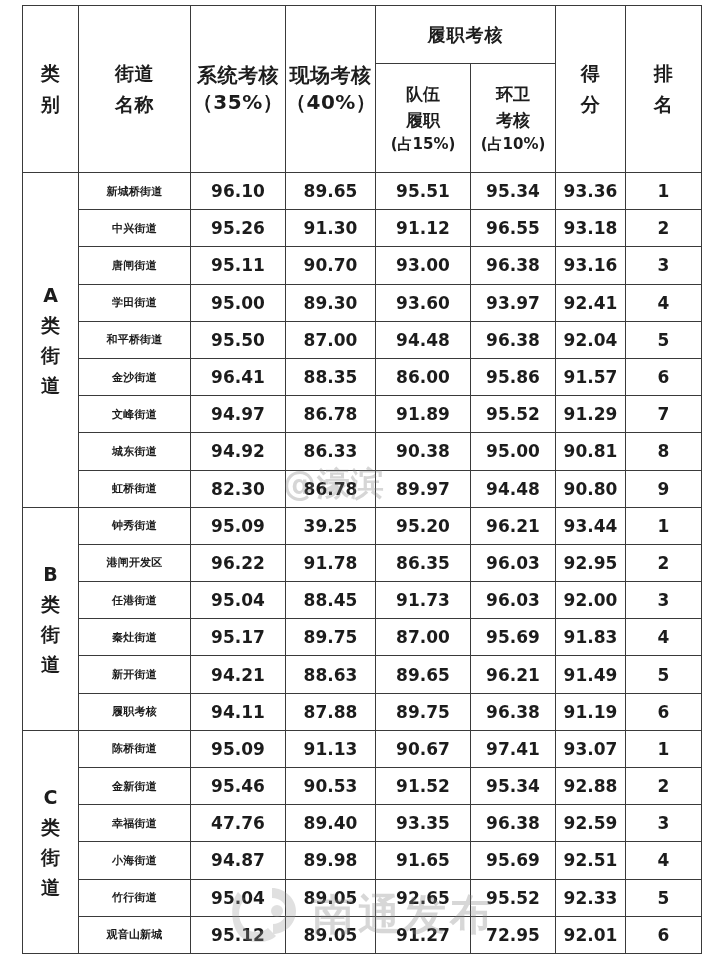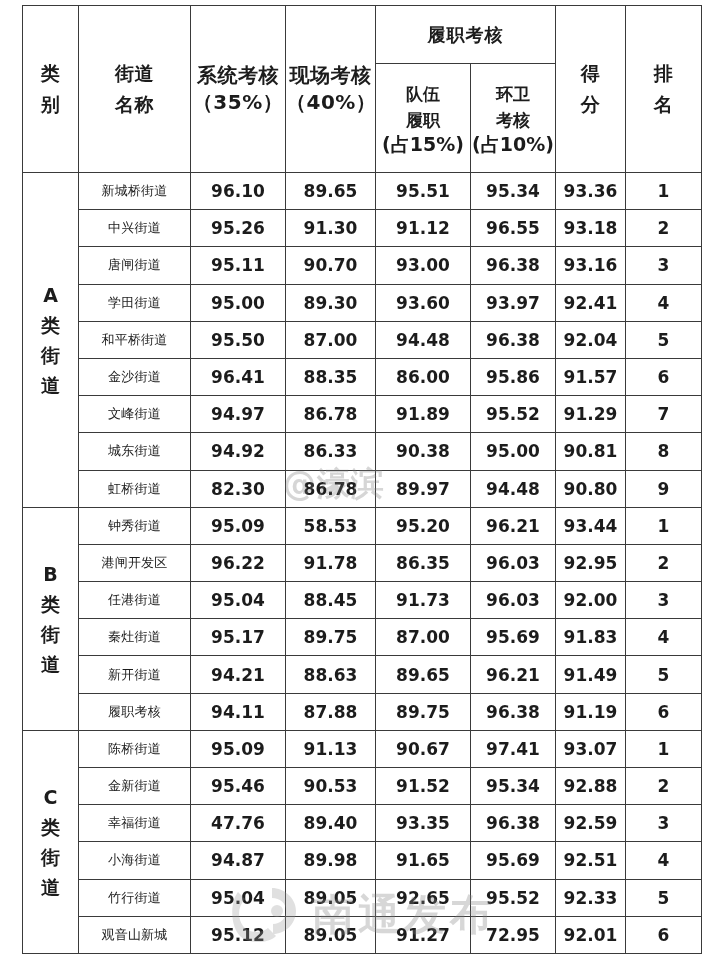--- a/index.html
+++ b/index.html
@@ -58,38 +58,38 @@
     letter-spacing: 1px;
   }
   .hdr-sub {
     height: 109px;
     font-weight: bold;
     font-size: 17px;
     line-height: 26px;
   }
   .hdr-sub .pct {
     display: block;
-    font-size: 19px;
+    font-size: 15px;
     line-height: 22px;
     letter-spacing: 0;
   }
   .hdr-sub .ln { display: block; }
   .hdr-pct { display: block; font-size: 20px; line-height: 27px; }
 
   
   tbody tr { height: 37.2px; }
   .cat-cell {
     font-weight: bold;
     font-size: 19px;
     line-height: 30px;
   }
   .cat-cell .stack { display: block; }
   .name-cell {
-    font-size: 13px;
-    font-weight: 400;
+    font-size: 11px;
+    font-weight: 700;
     letter-spacing: 0.2px;
   }
   .num-cell {
     font-size: 17px;
     font-weight: 600;
     font-family: "DejaVu Sans", "Liberation Sans", sans-serif;
   }
   .rank-cell {
     font-size: 17px;
     font-weight: 600;
@@ -280,21 +280,21 @@
         </tr>
         <tr class="grp-top">
           <td class="cat-cell" rowspan="6">
             <span class="stack">B</span>
             <span class="stack">类</span>
             <span class="stack">街</span>
             <span class="stack">道</span>
           </td>
           <td class="name-cell">钟秀街道</td>
           <td class="num-cell">95.09</td>
-          <td class="num-cell">58.53</td>
+          <td class="num-cell">39.25</td>
           <td class="num-cell">95.20</td>
           <td class="num-cell">96.21</td>
           <td class="num-cell">93.44</td>
           <td class="rank-cell">1</td>
         </tr>
         <tr>
           <td class="name-cell">港闸开发区</td>
           <td class="num-cell">96.22</td>
           <td class="num-cell">91.78</td>
           <td class="num-cell">86.35</td>

